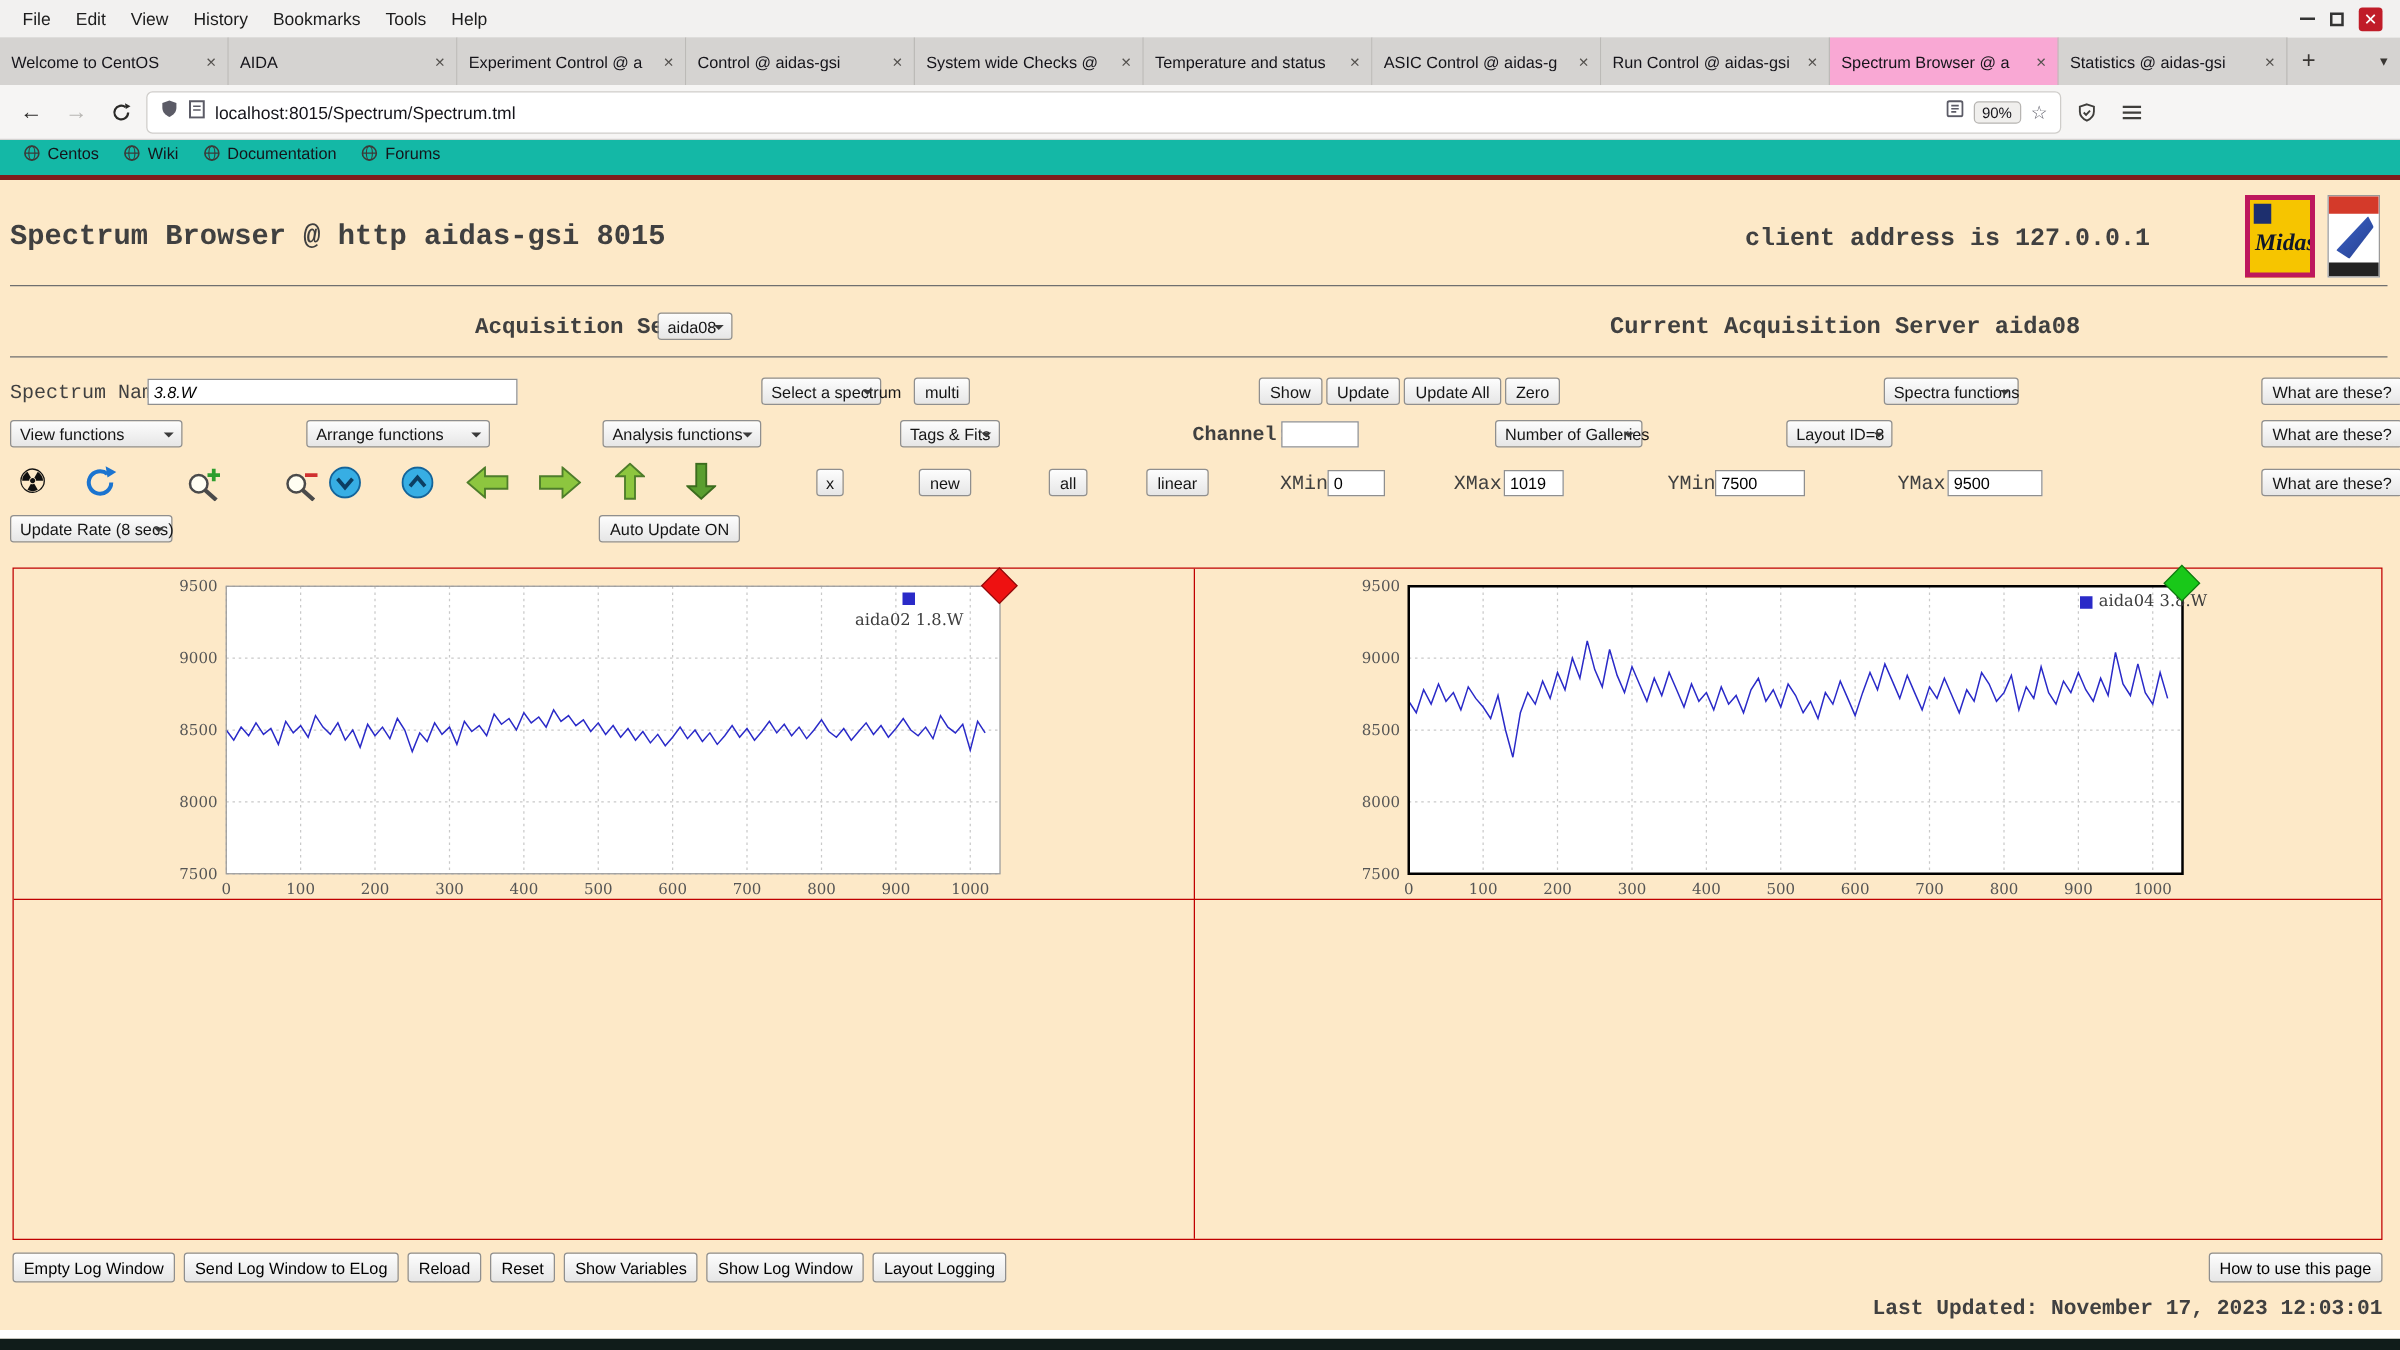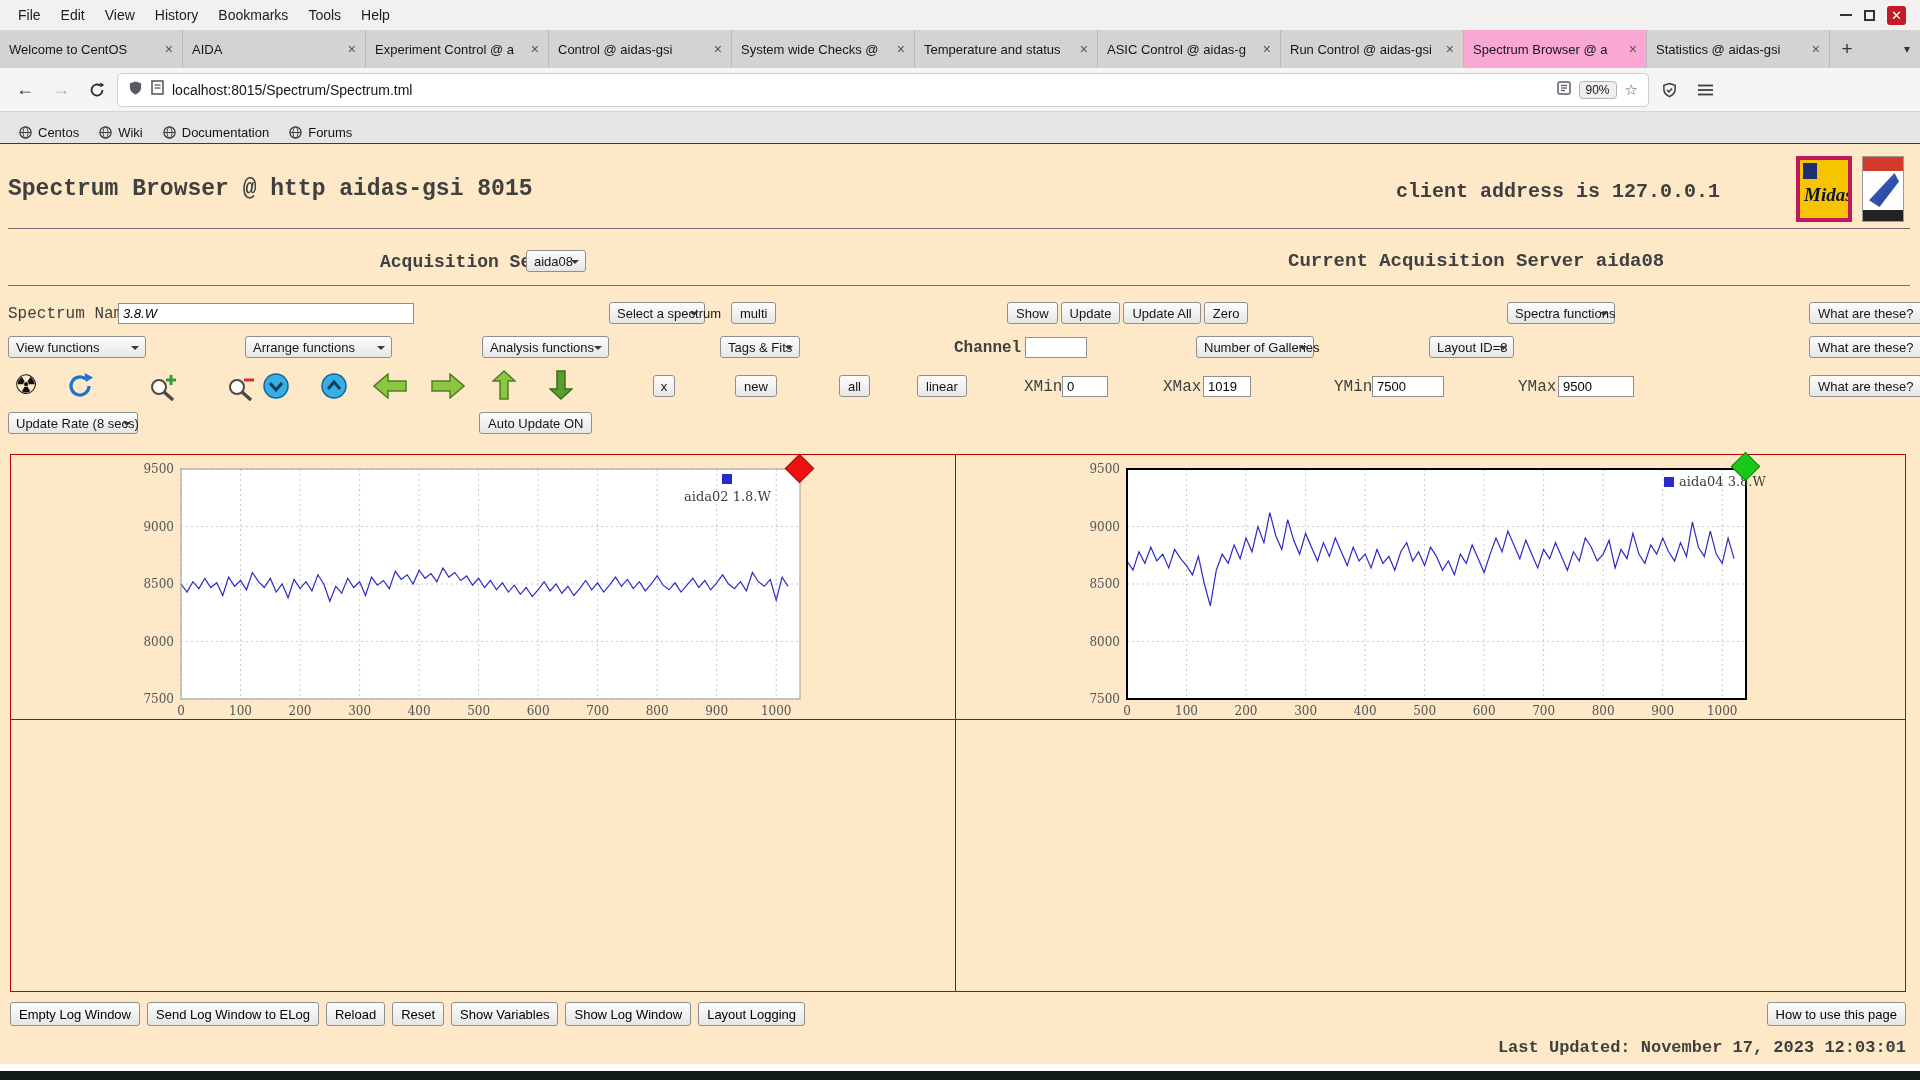--- a/index.html
+++ b/index.html
@@ -24,21 +24,21 @@
   .alltabs-btn { margin-left:auto; width:26px; display:flex; align-items:center; justify-content:center; color:#393633; font-size:12px; }
 
   .navbar { height:44px; background:#f6f5f4; border-bottom:1px solid #d5d3d1; display:flex; align-items:center; gap:6px; padding:0 10px; }
   .nav-icon { width:30px; height:30px; display:flex; align-items:center; justify-content:center; font-size:18px; color:#2b2a28; border-radius:4px; }
   .nav-icon.disabled { color:#b8b6b3; }
   .urlbar { flex:1; max-width:1530px; height:32px; background:#fff; border-radius:4px; box-shadow:0 0 0 1px #cfcdca; display:flex; align-items:center; gap:8px; padding:0 10px; }
   .url-text { flex:1; font-size:14px; color:#15141a; white-space:nowrap; overflow:hidden; }
   .zoom-pill { font-size:12px; color:#15141a; border:1px solid #b7b5b2; border-radius:4px; padding:1px 6px; background:#f0efed; }
   .star { font-size:15px; color:#5b5b66; }
 
-  .bookmarksbar { height:32px; background:#e5e5e5; border-bottom:1px solid #7f1d1d; display:flex; align-items:flex-end; gap:2px; padding:0 10px; }
+  .bookmarksbar { height:32px; background:#14b8a6; border-bottom:4px solid #7f1d1d; display:flex; align-items:flex-start; gap:2px; padding:0 10px; }
   .bm-item { display:flex; align-items:center; gap:6px; padding:3px 9px; font-size:13px; color:#15141a; border-radius:3px; }
 
   
   .page { position:relative; height:936px; background:#fde9c8; overflow:hidden; }
   .red-serif { font-family:Liberation Mono, monospace; color:#404040; }
   .abs { position:absolute; }
 
   .h-title { font-size:23px; font-weight:bold; }
   .h-client { font-size:20px; font-weight:bold; }
   .page-hr { position:absolute; left:8px; right:10px; border-top:1px solid #6f6f6f; }

